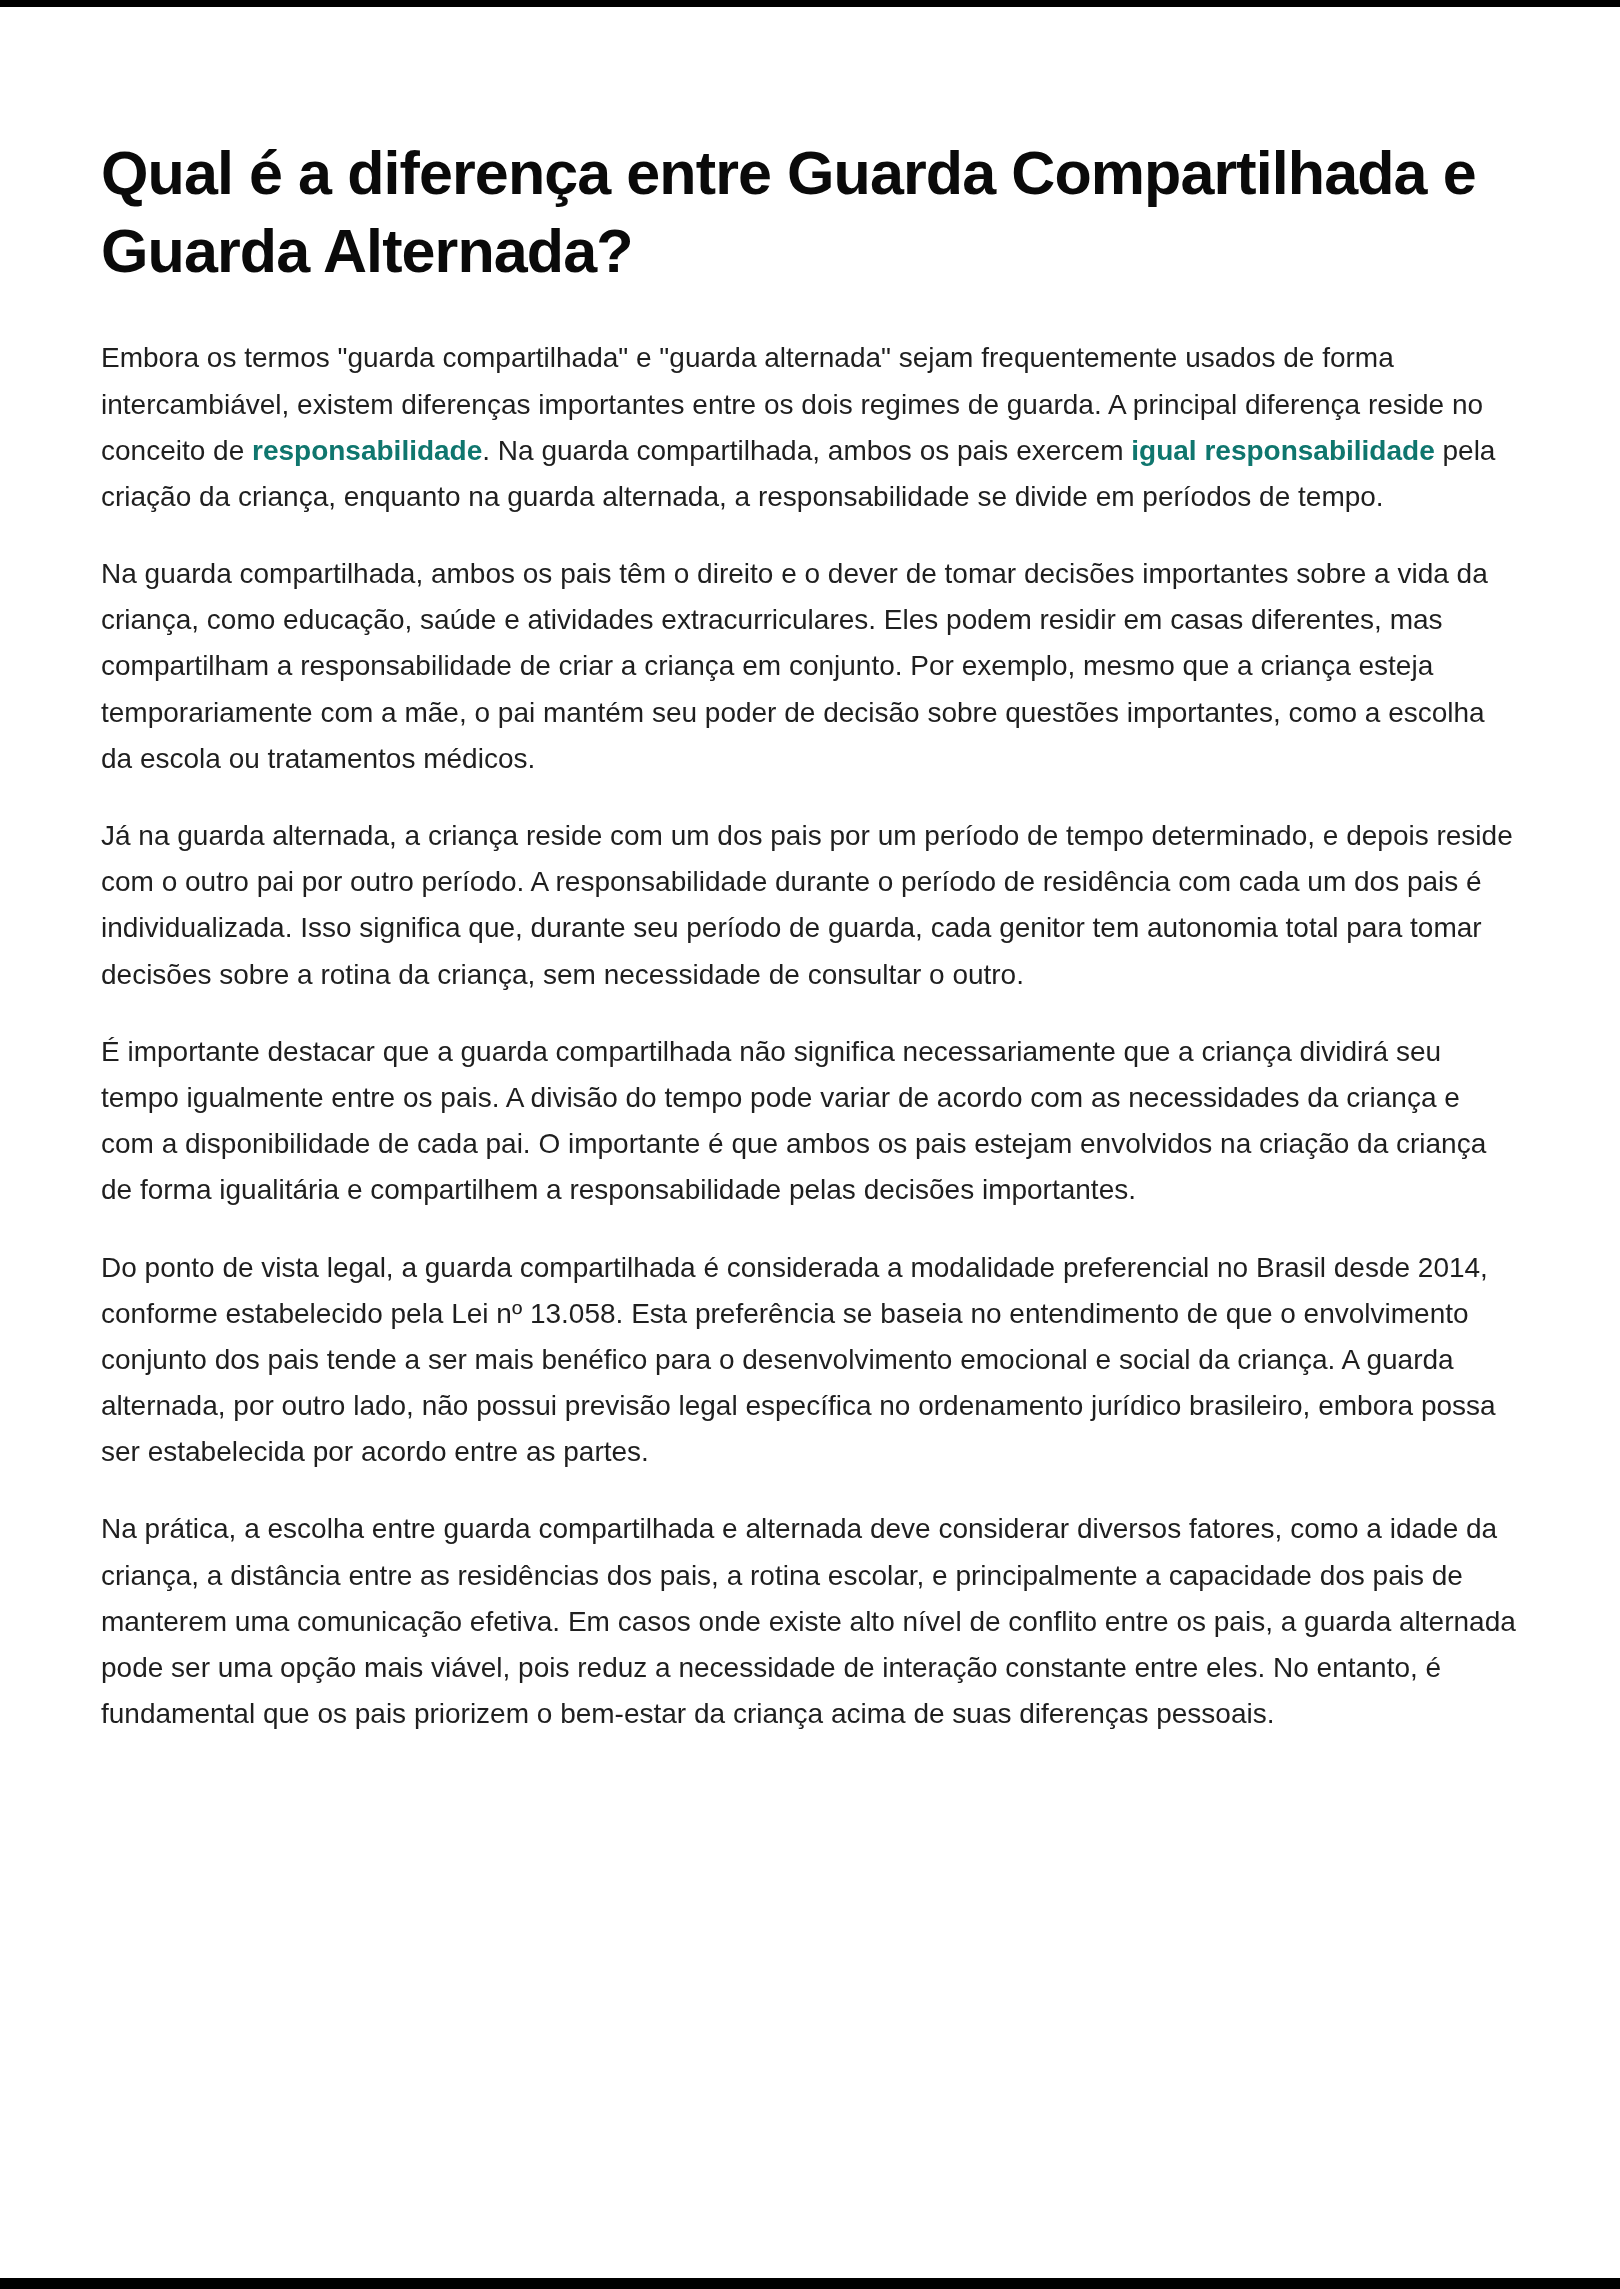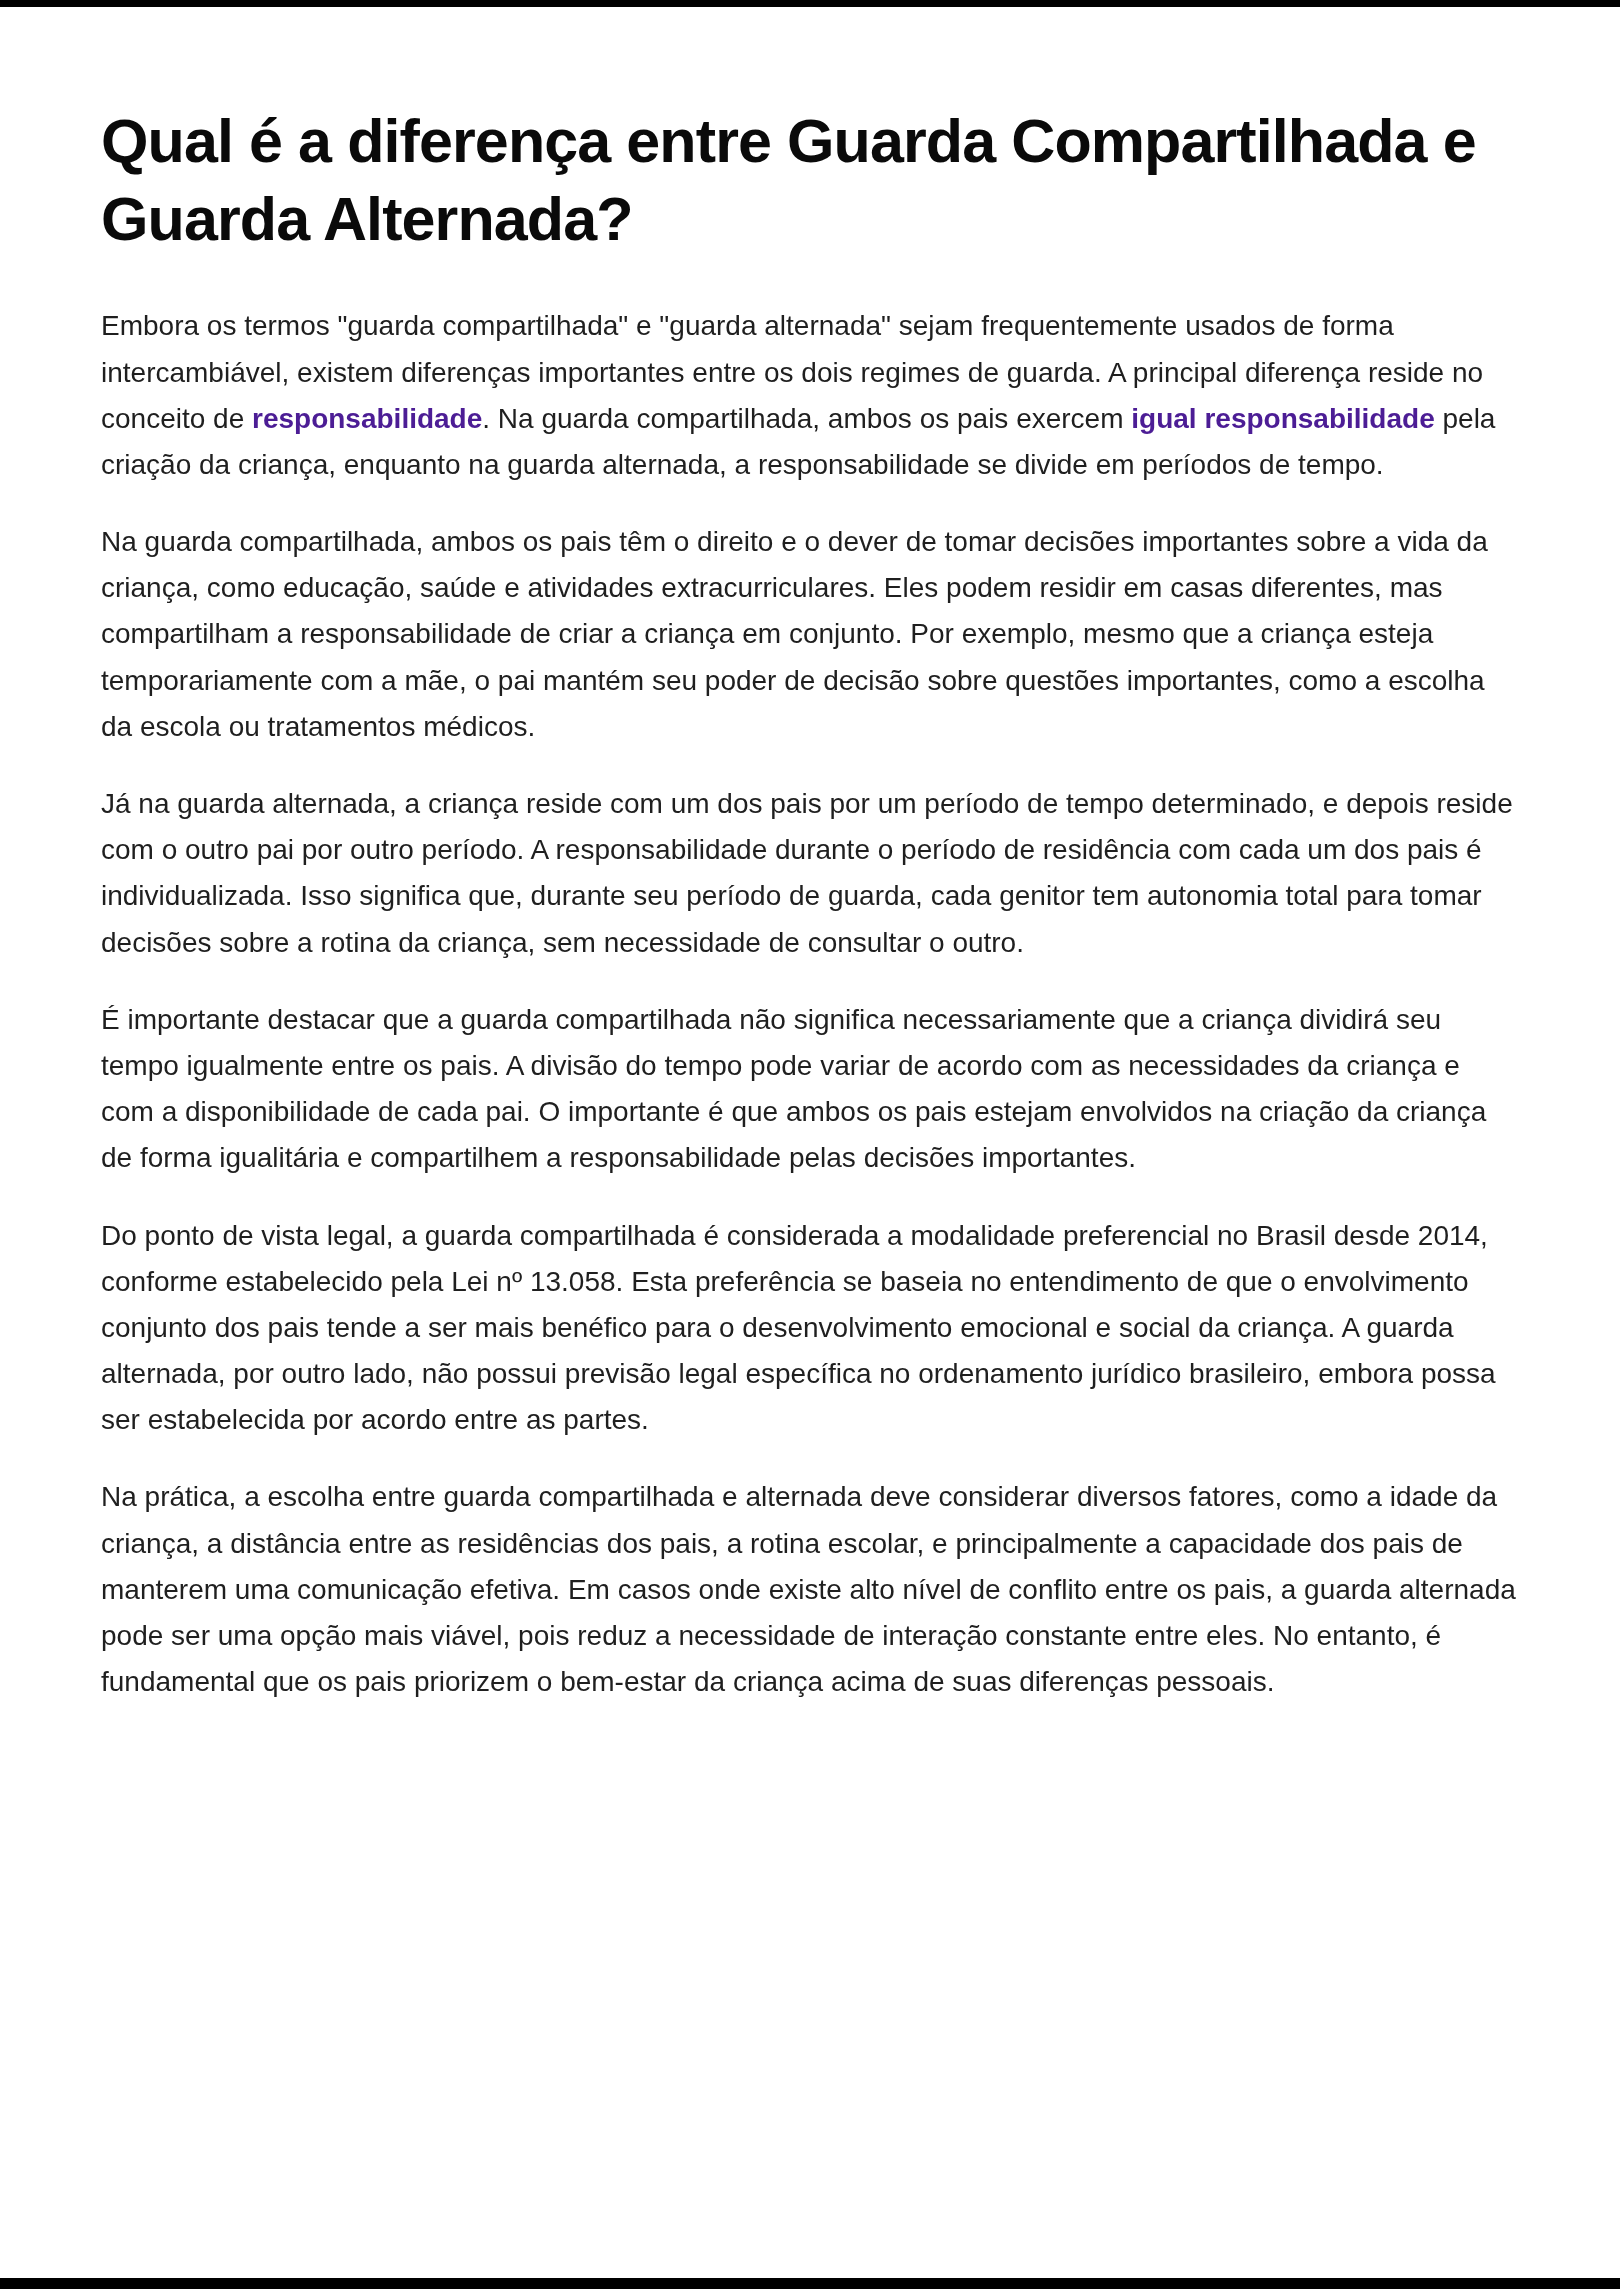--- a/index.html
+++ b/index.html
@@ -22,21 +22,21 @@
   }
   .edge-bar.top { top: 0; height: 7.2px; }
   .edge-bar.bottom { bottom: 0; height: 11.7px; }
 
   .content {
     position: absolute;
     top: 7.2px;
     left: 0;
     width: 100%;
     box-sizing: border-box;
-    padding: 52px 101px 0 101px;
+    padding: 84px 101px 0 101px;
   }
   .content-inner {
     max-width: 1420px;
   }
   h1.page-title {
     margin: 43px 0 45px 0;
     font-size: 61px;
     line-height: 1.28;
     font-weight: 700;
     letter-spacing: -0.9px;
@@ -44,21 +44,21 @@
   }
   p.para {
     margin: 0 0 31px 0;
     font-size: 28px;
     line-height: 1.65;
     font-weight: 400;
     color: #1f1f1f;
   }
   p.para strong {
     font-weight: 700;
-    color: #4c1d95;
+    color: #0f766e;
   }
 </style>
 </head>
 <body>
 
 <div class="edge-bar top"></div>
 
 <main class="content">
   <div class="content-inner">
     <h1 class="page-title">Qual é a diferença entre Guarda Compartilhada e Guarda Alternada?</h1>

